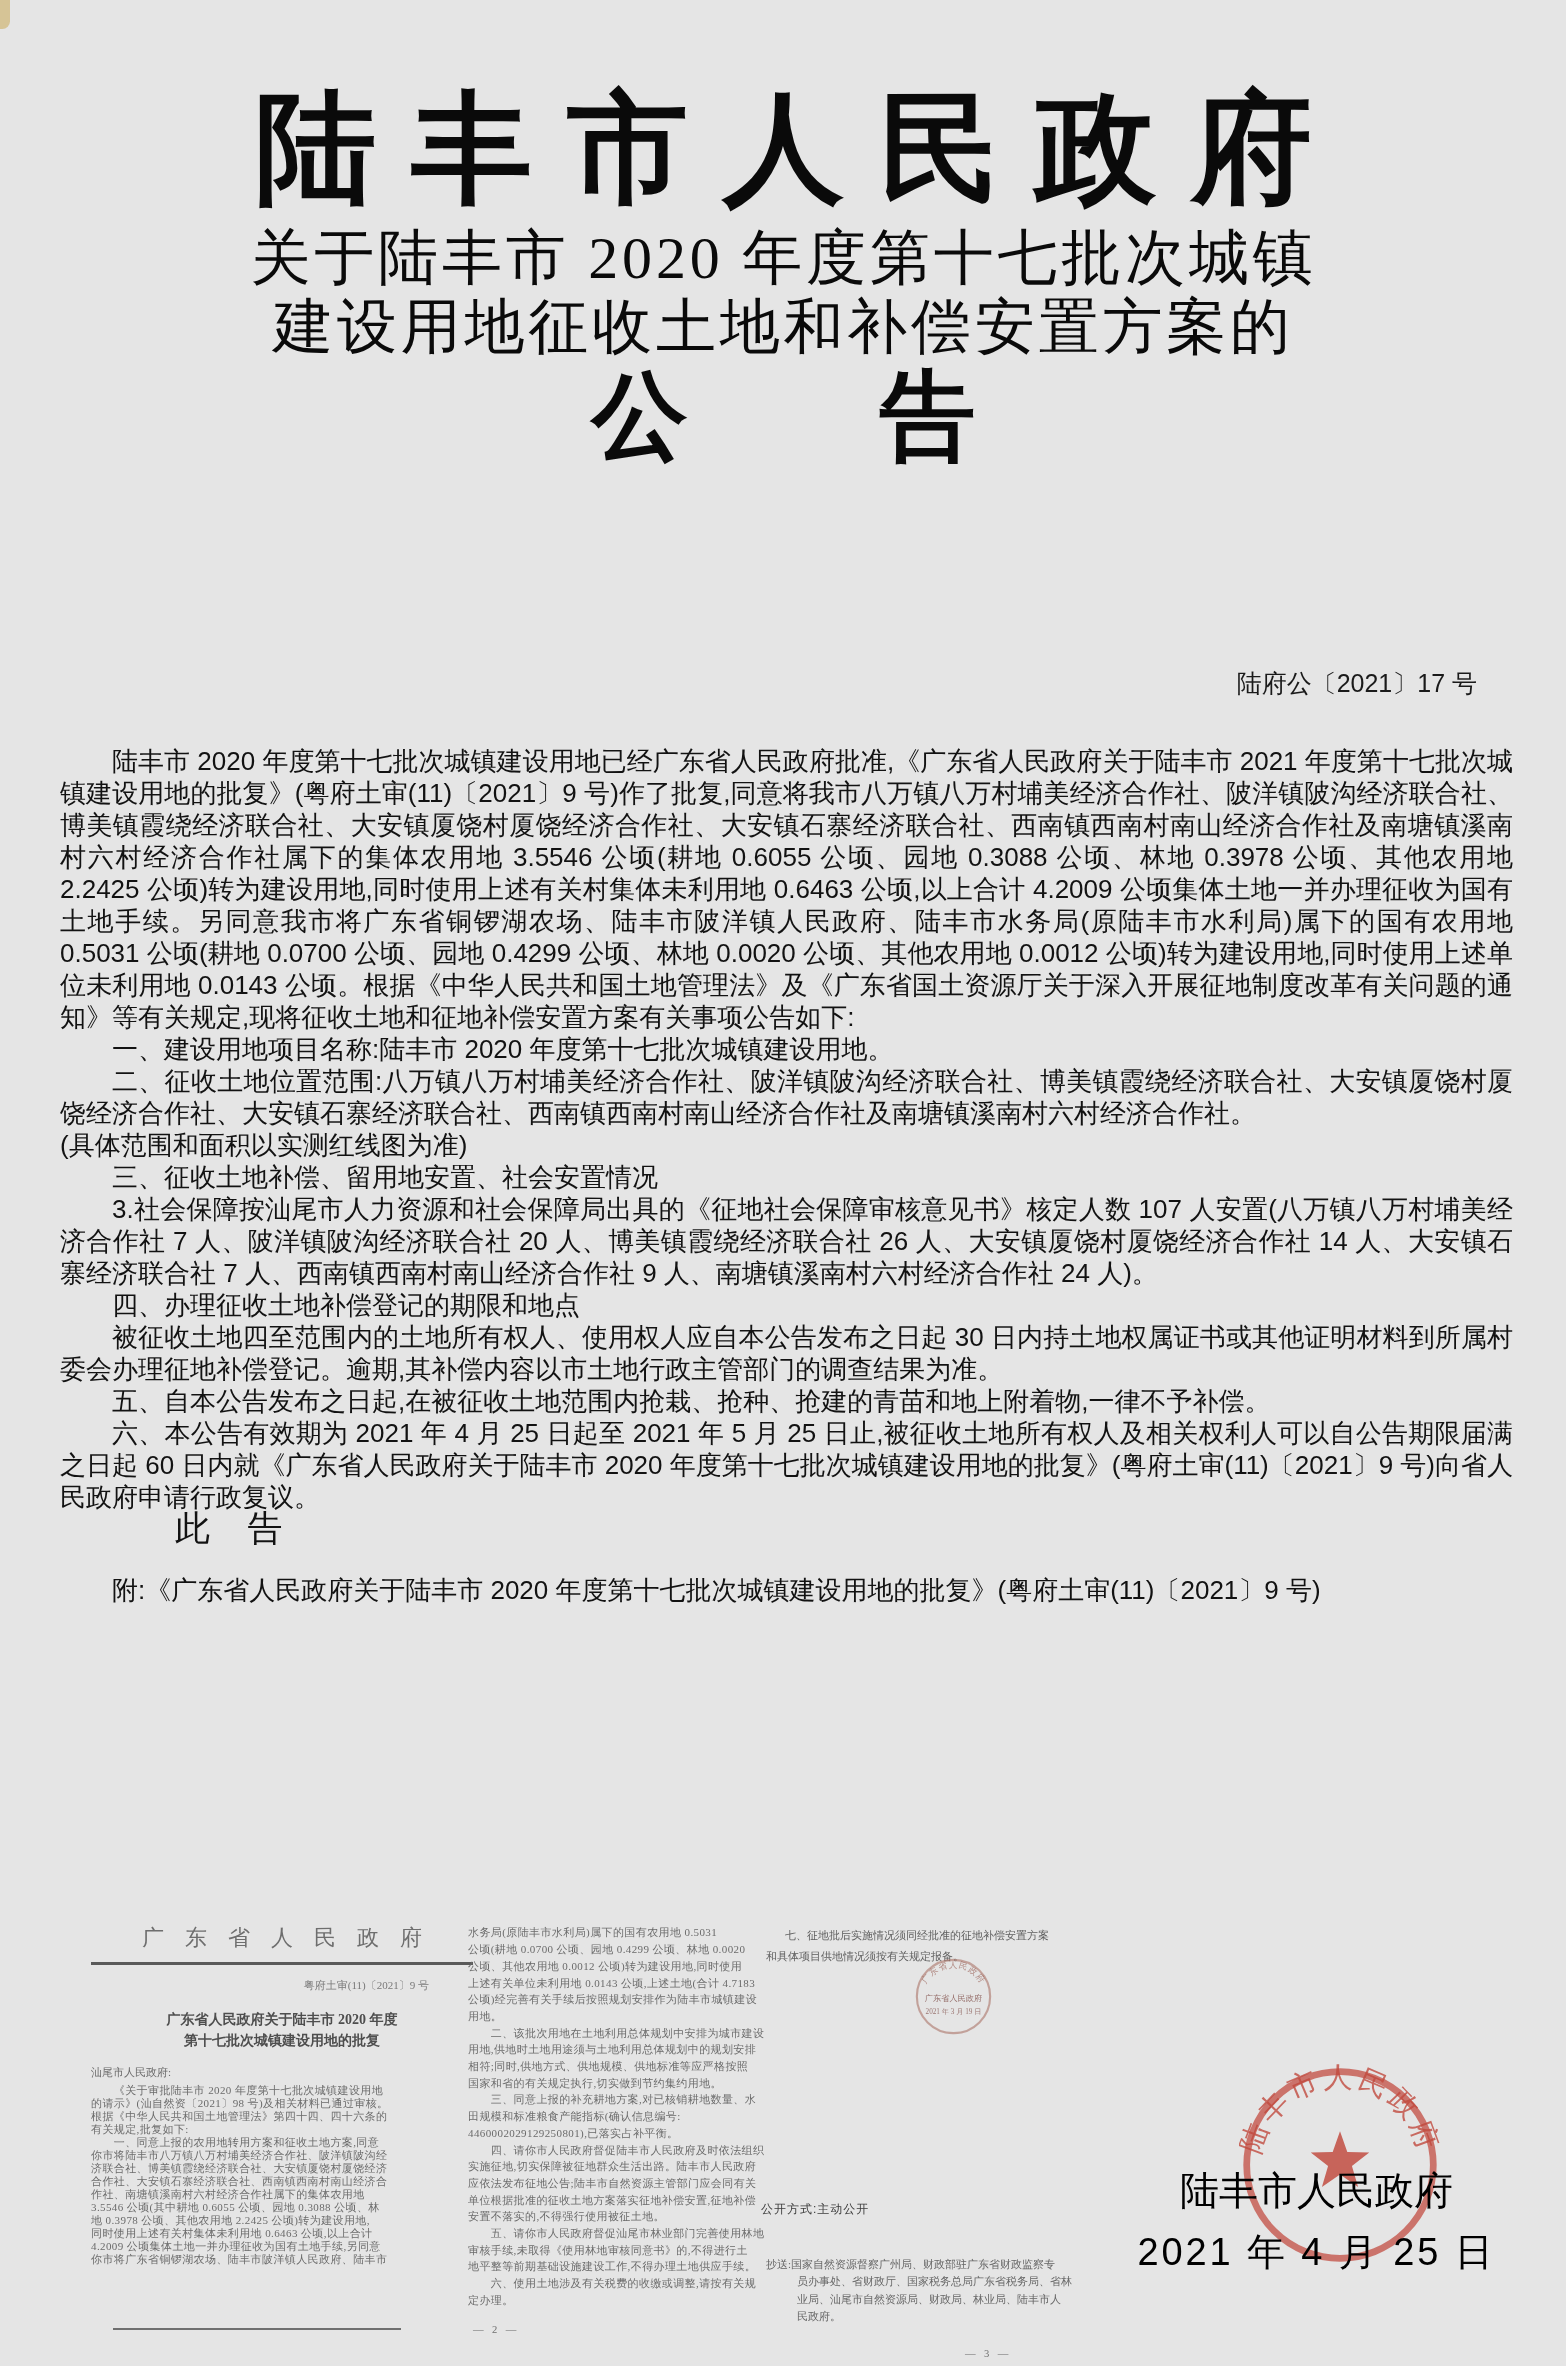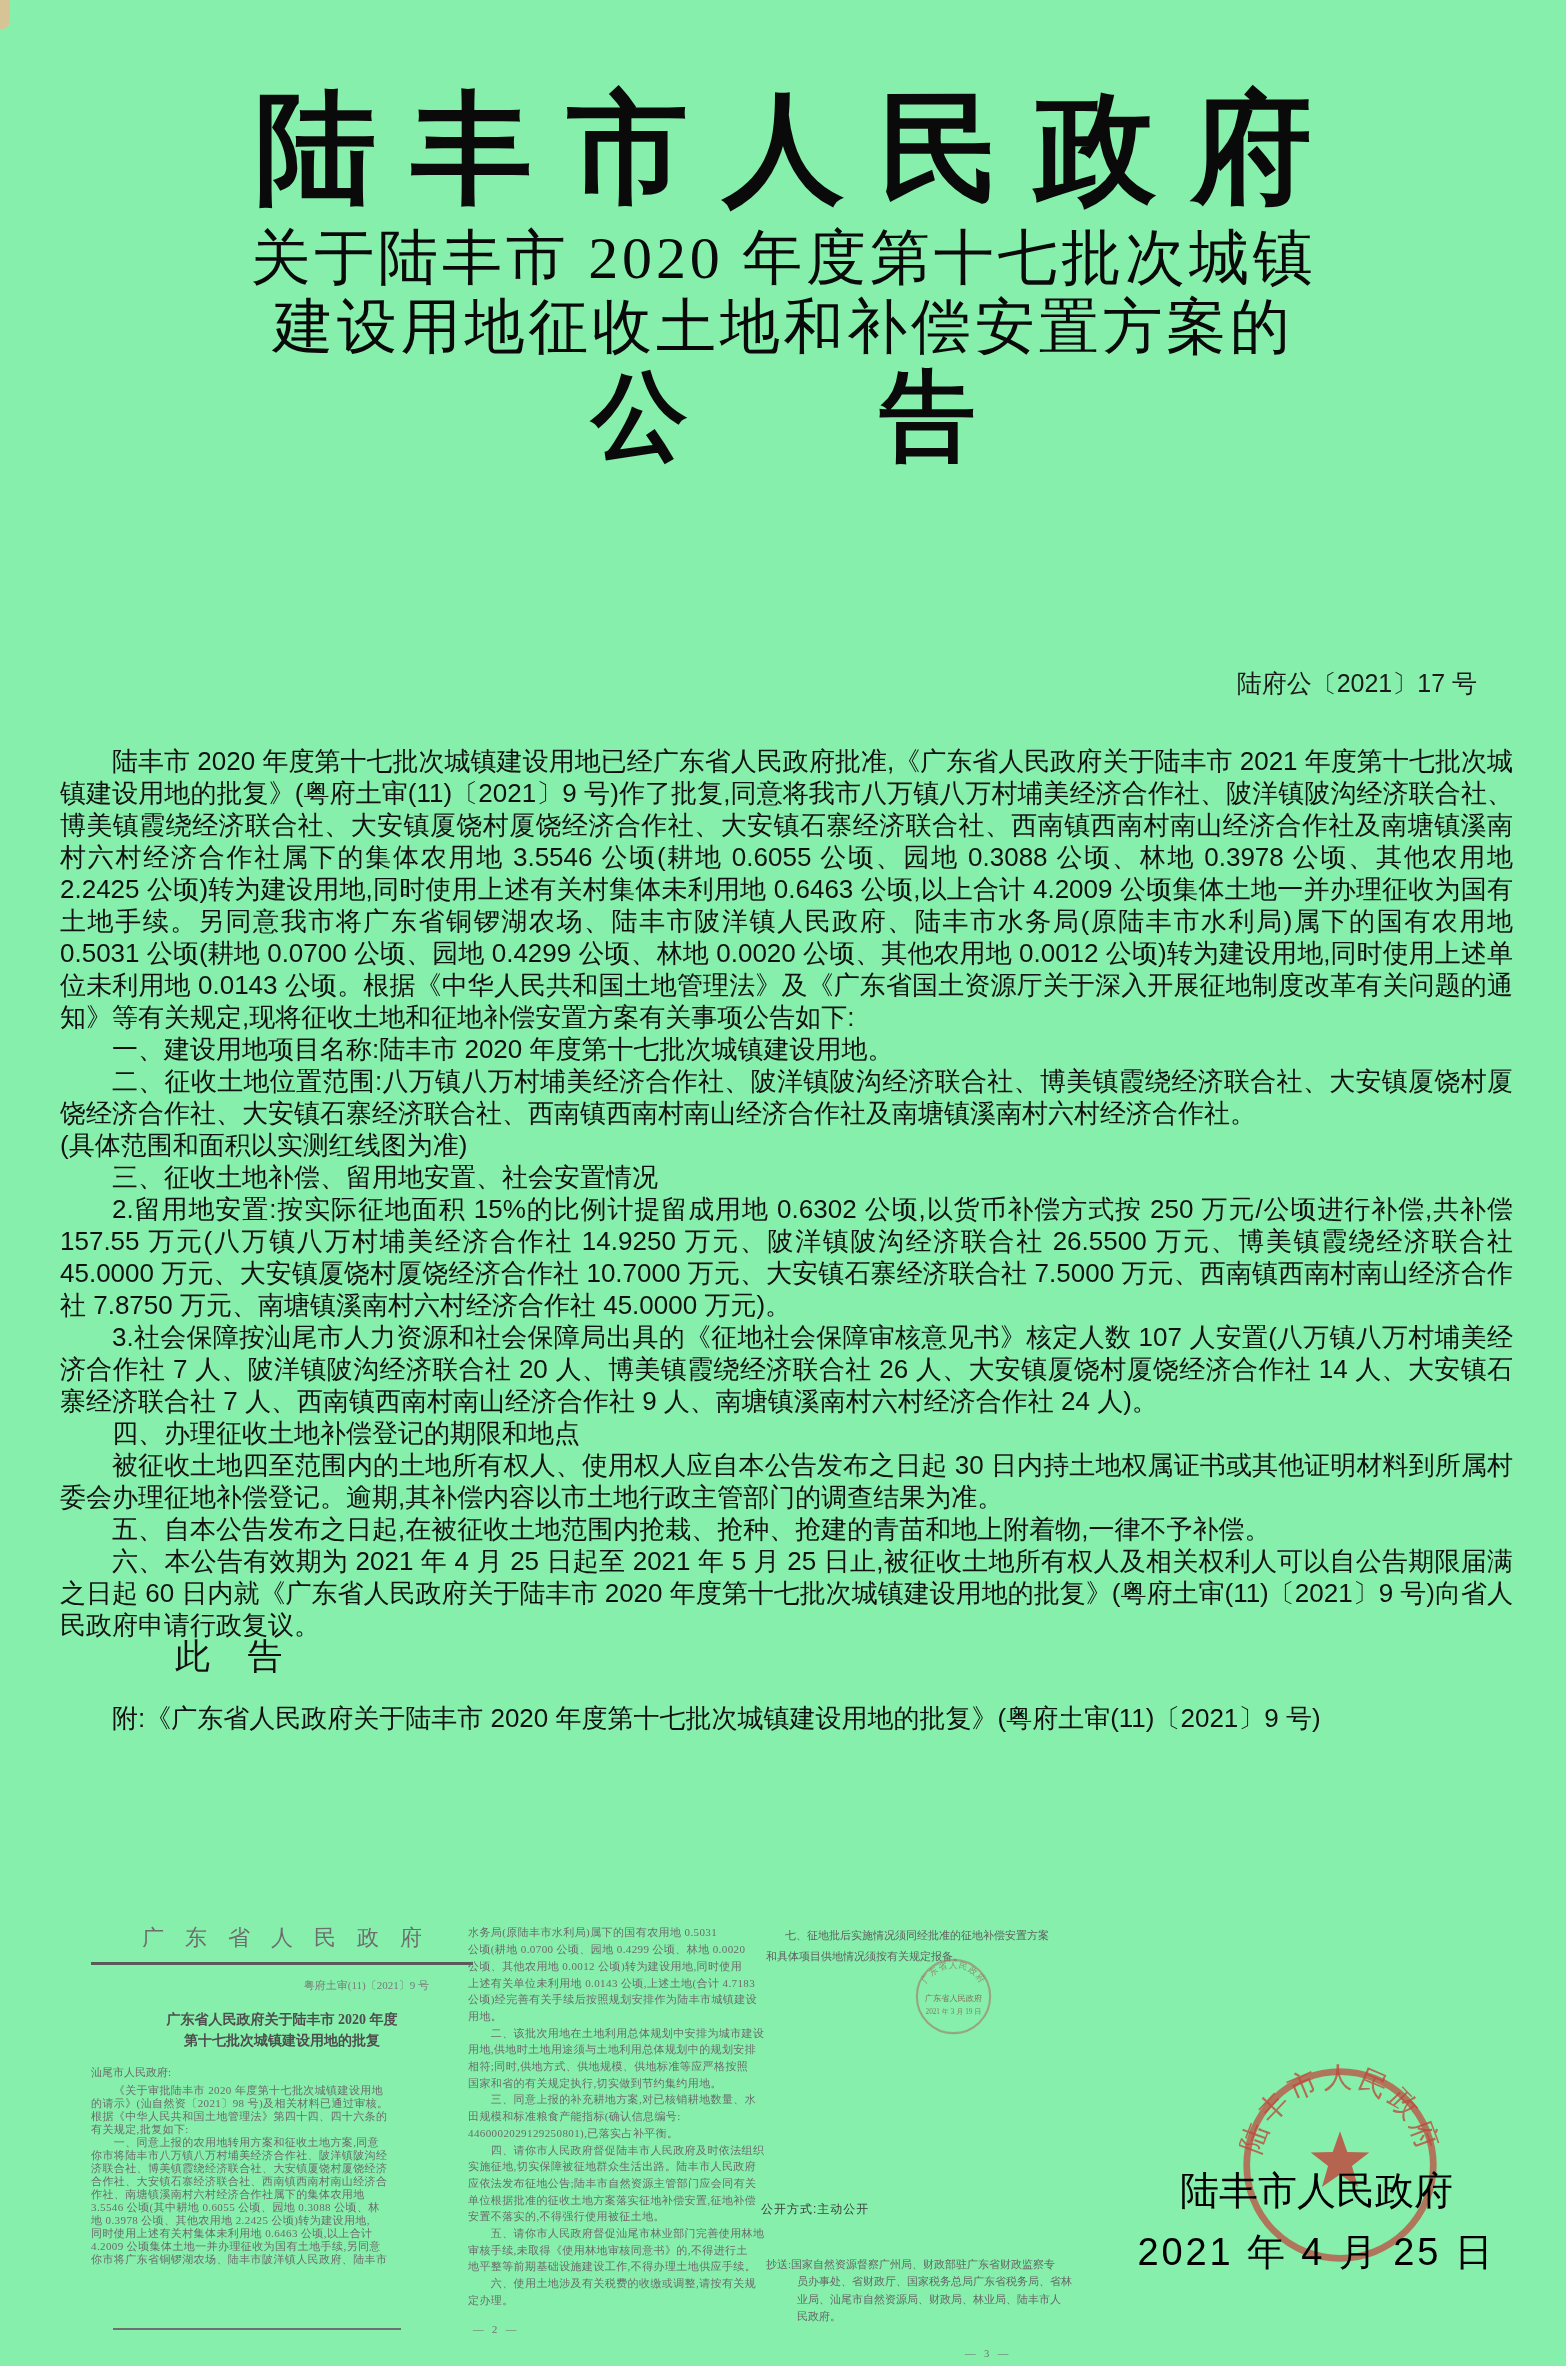--- a/index.html
+++ b/index.html
@@ -1,16 +1,16 @@
 <!DOCTYPE html>
 <html><head>
 <meta charset="utf-8">
 <style>
   html,body{margin:0;padding:0;background:#ffffff;}
-  .page{position:relative;width:1567px;height:2366px;background:#86efac;overflow:hidden;
+  .page{position:relative;width:1567px;height:2366px;background:#e5e5e5;overflow:hidden;
         font-family:"Liberation Sans","DejaVu Sans",sans-serif;color:#141414;}
   .edge-artifact{position:absolute;left:0;top:0;width:9.6px;height:29px;background:#d6c496;
         border-bottom-right-radius:7.7px;}
   
   .header{position:absolute;left:0;top:0;width:100%;text-align:center;padding-top:88px;
         font-family:"Liberation Serif","DejaVu Serif",serif;color:#0a0a0a;}
   .main-title{font-size:121px;font-weight:900;letter-spacing:35px;padding-left:35px;
         line-height:1.02;white-space:nowrap;}
   .sub-title{font-size:60px;font-weight:normal;letter-spacing:3.8px;line-height:1.12;margin-top:13.4px;
         white-space:nowrap;}
@@ -77,21 +77,20 @@
   </header>
 
   <div class="doc-number">陆府公〔2021〕17 号</div>
 
   <main class="body-text">
     <p>陆丰市 2020 年度第十七批次城镇建设用地已经广东省人民政府批准,《广东省人民政府关于陆丰市 2021 年度第十七批次城镇建设用地的批复》(粤府土审(11)〔2021〕9 号)作了批复,同意将我市八万镇八万村埔美经济合作社、陂洋镇陂沟经济联合社、博美镇霞绕经济联合社、大安镇厦饶村厦饶经济合作社、大安镇石寨经济联合社、西南镇西南村南山经济合作社及南塘镇溪南村六村经济合作社属下的集体农用地 3.5546 公顷(耕地 0.6055 公顷、园地 0.3088 公顷、林地 0.3978 公顷、其他农用地 2.2425 公顷)转为建设用地,同时使用上述有关村集体未利用地 0.6463 公顷,以上合计 4.2009 公顷集体土地一并办理征收为国有土地手续。另同意我市将广东省铜锣湖农场、陆丰市陂洋镇人民政府、陆丰市水务局(原陆丰市水利局)属下的国有农用地 0.5031 公顷(耕地 0.0700 公顷、园地 0.4299 公顷、林地 0.0020 公顷、其他农用地 0.0012 公顷)转为建设用地,同时使用上述单位未利用地 0.0143 公顷。根据《中华人民共和国土地管理法》及《广东省国土资源厅关于深入开展征地制度改革有关问题的通知》等有关规定,现将征收土地和征地补偿安置方案有关事项公告如下:</p>
     <p>一、建设用地项目名称:陆丰市 2020 年度第十七批次城镇建设用地。</p>
     <p>二、征收土地位置范围:八万镇八万村埔美经济合作社、陂洋镇陂沟经济联合社、博美镇霞绕经济联合社、大安镇厦饶村厦饶经济合作社、大安镇石寨经济联合社、西南镇西南村南山经济合作社及南塘镇溪南村六村经济合作社。</p>
     <p class="noindent">(具体范围和面积以实测红线图为准)</p>
     <p>三、征收土地补偿、留用地安置、社会安置情况</p>
-    <p>2.留用地安置:按实际征地面积 15%的比例计提留成用地 0.6302 公顷,以货币补偿方式按 250 万元/公顷进行补偿,共补偿 157.55 万元(八万镇八万村埔美经济合作社 14.9250 万元、陂洋镇陂沟经济联合社 26.5500 万元、博美镇霞绕经济联合社 45.0000 万元、大安镇厦饶村厦饶经济合作社 10.7000 万元、大安镇石寨经济联合社 7.5000 万元、西南镇西南村南山经济合作社 7.8750 万元、南塘镇溪南村六村经济合作社 45.0000 万元)。</p>
     <p>3.社会保障按汕尾市人力资源和社会保障局出具的《征地社会保障审核意见书》核定人数 107 人安置(八万镇八万村埔美经济合作社 7 人、陂洋镇陂沟经济联合社 20 人、博美镇霞绕经济联合社 26 人、大安镇厦饶村厦饶经济合作社 14 人、大安镇石寨经济联合社 7 人、西南镇西南村南山经济合作社 9 人、南塘镇溪南村六村经济合作社 24 人)。</p>
     <p>四、办理征收土地补偿登记的期限和地点</p>
     <p>被征收土地四至范围内的土地所有权人、使用权人应自本公告发布之日起 30 日内持土地权属证书或其他证明材料到所属村委会办理征地补偿登记。逾期,其补偿内容以市土地行政主管部门的调查结果为准。</p>
     <p>五、自本公告发布之日起,在被征收土地范围内抢栽、抢种、抢建的青苗和地上附着物,一律不予补偿。</p>
     <p>六、本公告有效期为 2021 年 4 月 25 日起至 2021 年 5 月 25 日止,被征收土地所有权人及相关权利人可以自公告期限届满之日起 60 日内就《广东省人民政府关于陆丰市 2020 年度第十七批次城镇建设用地的批复》(粤府土审(11)〔2021〕9 号)向省人民政府申请行政复议。</p>
     <p class="closing noindent">此 告</p>
     <p class="attach-note">附:《广东省人民政府关于陆丰市 2020 年度第十七批次城镇建设用地的批复》(粤府土审(11)〔2021〕9 号)</p>
   </main>
 
   <section class="scan">

